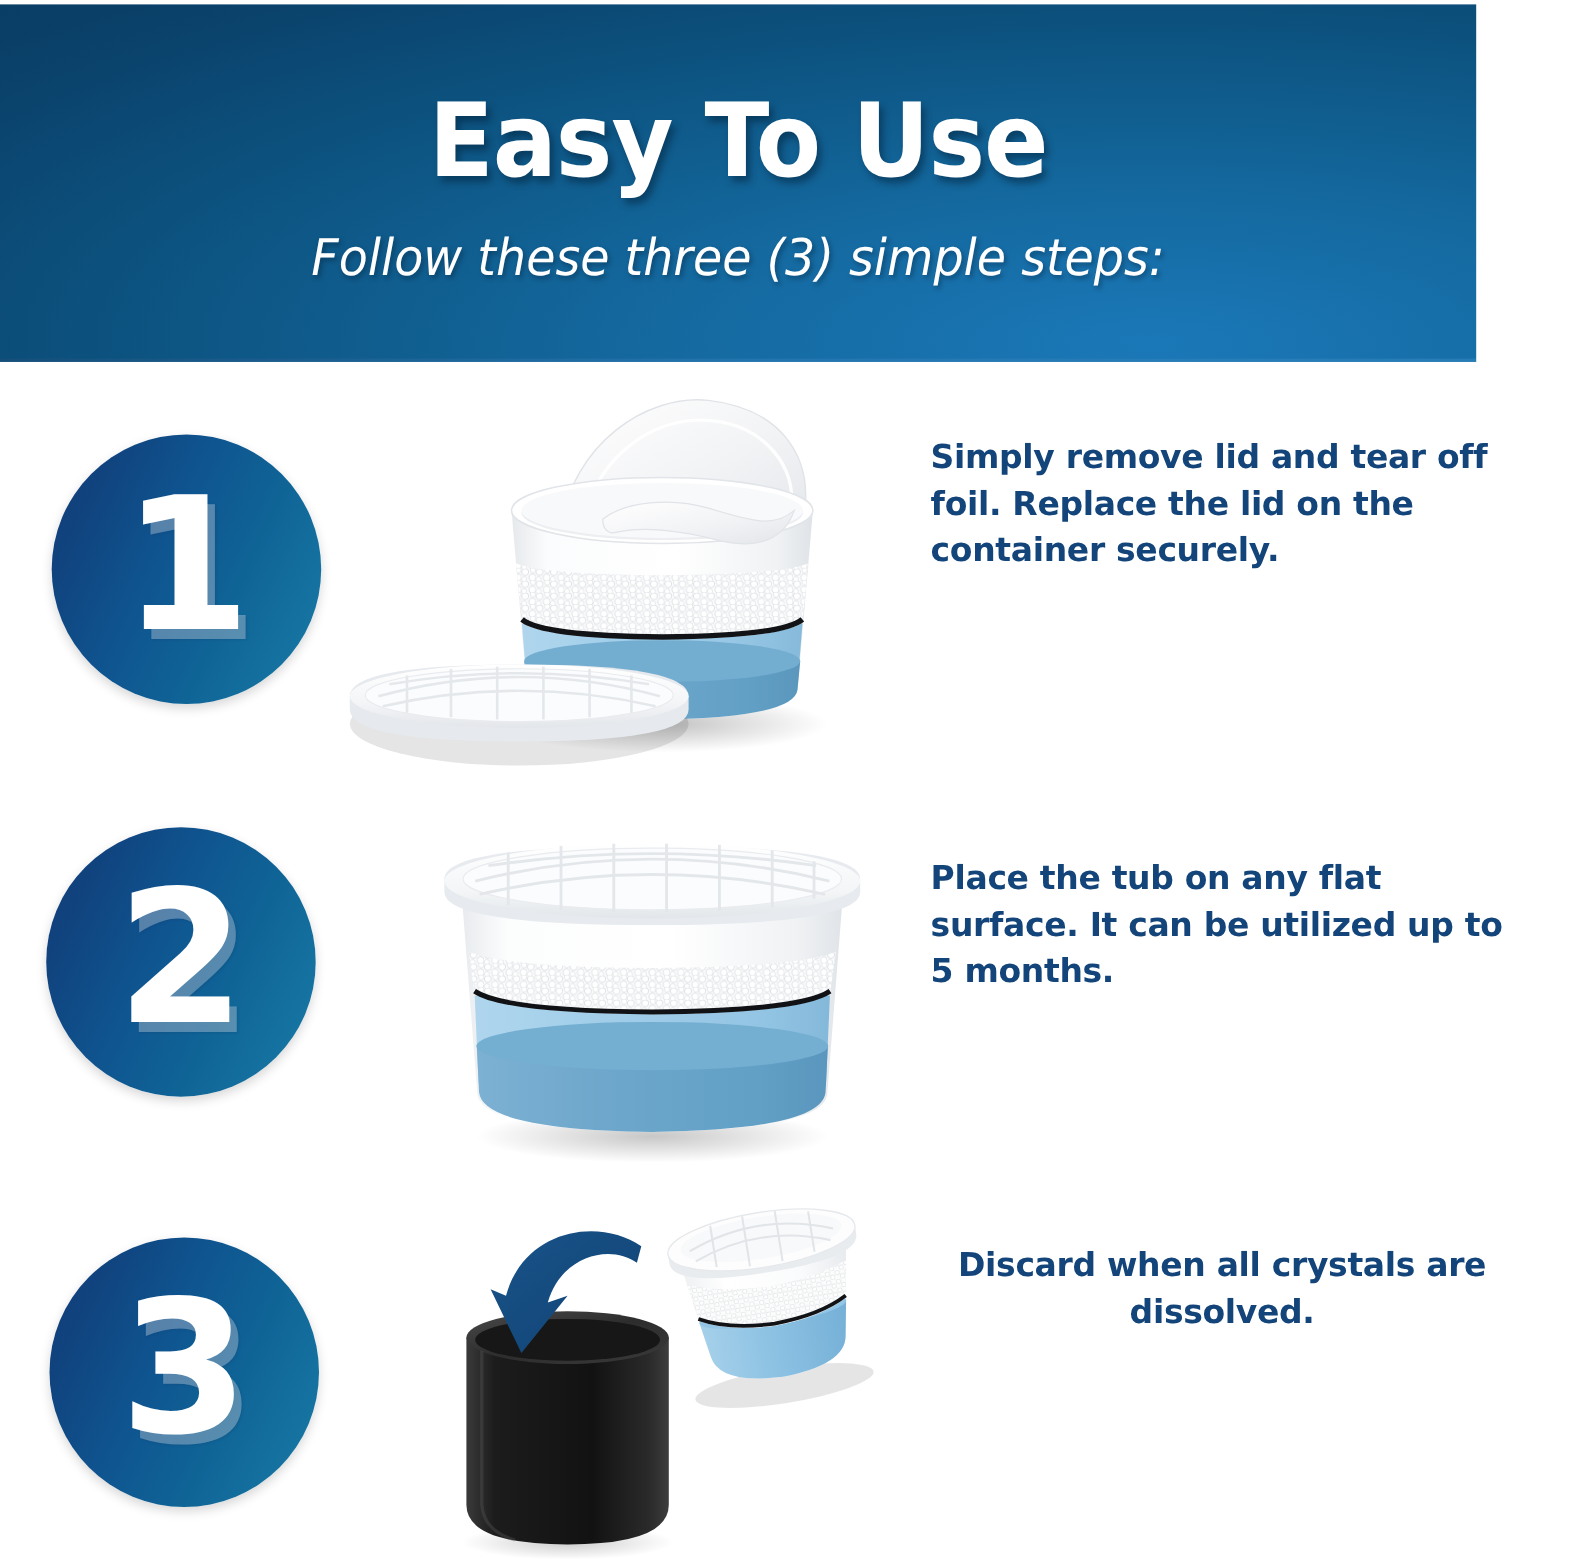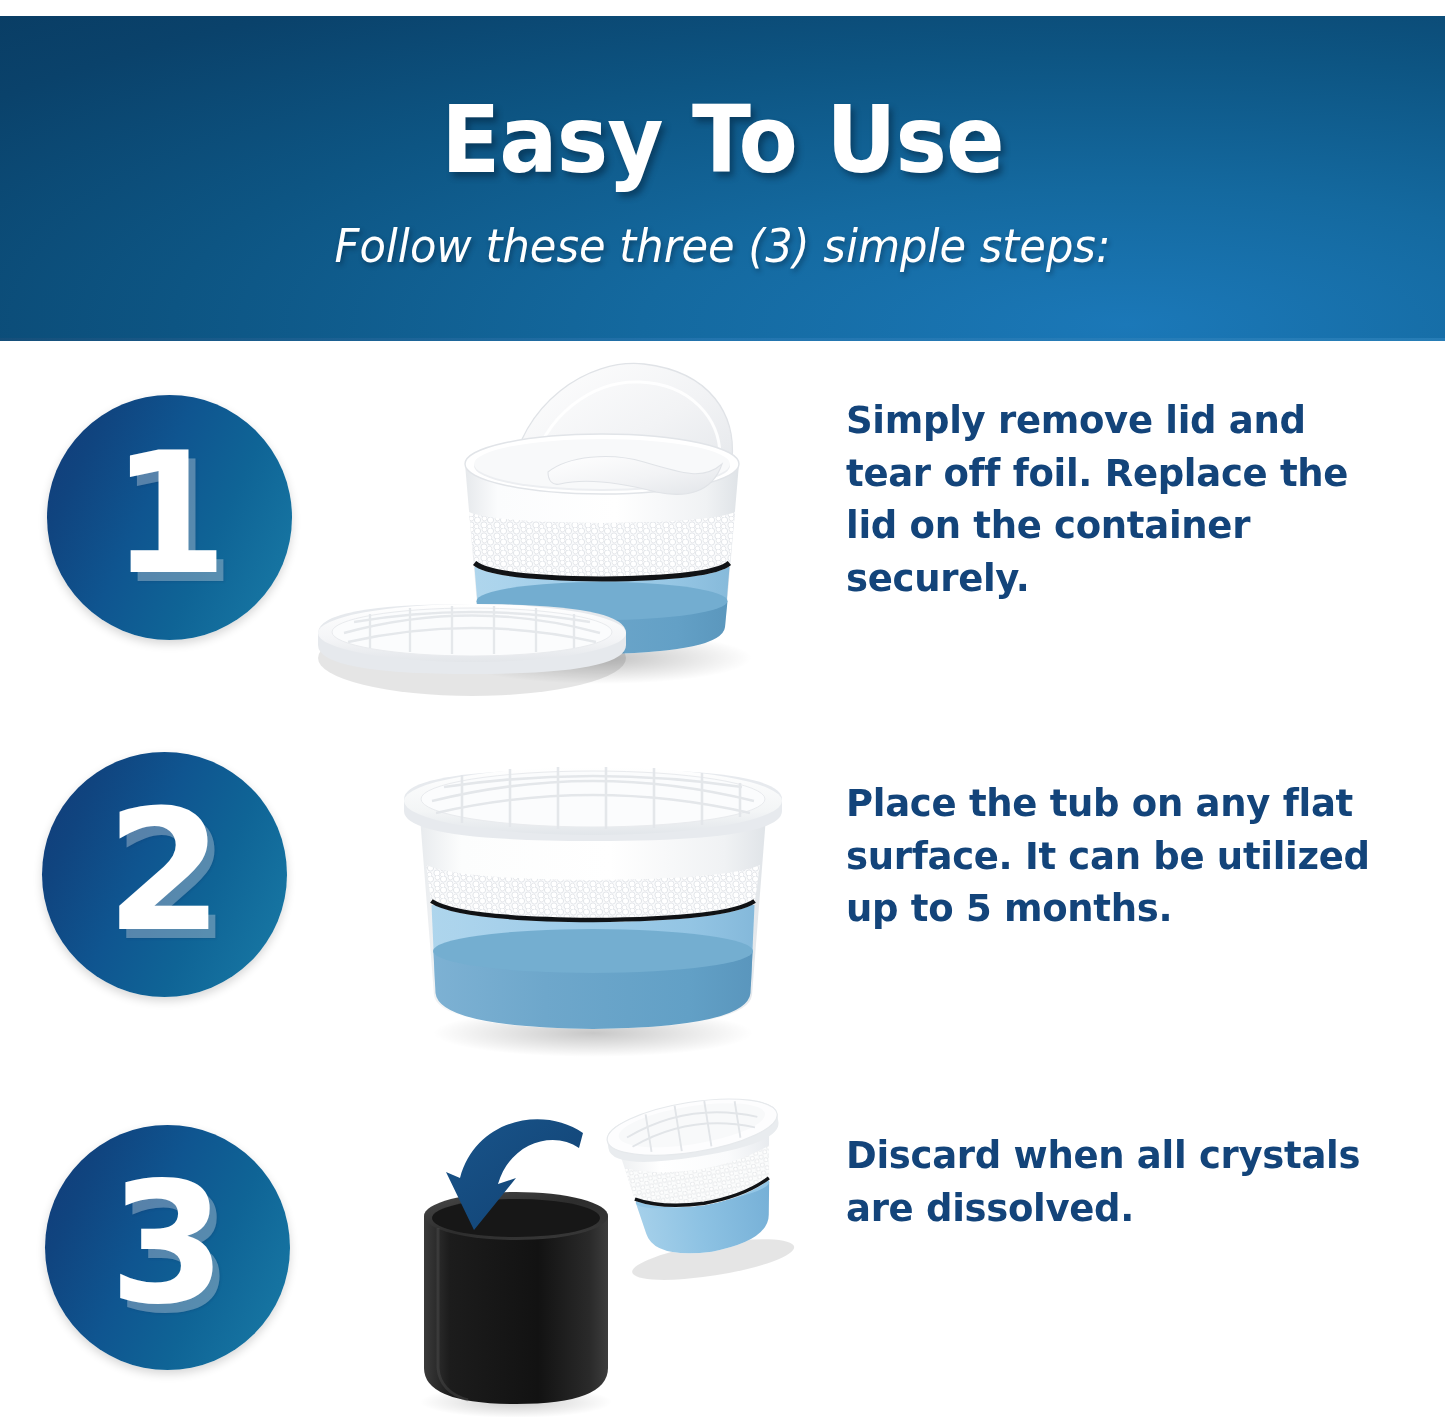--- a/index.html
+++ b/index.html
@@ -7,21 +7,21 @@
     width:1445px;height:1417px;
     background:#ffffff;
     font-family:"Liberation Sans", sans-serif;
     overflow:hidden;
     position:relative;
   }
   .page{position:relative;width:1445px;height:1417px;overflow:hidden;background:#fff;}
 
   
   .header{
-    position:absolute;left:0;top:16px;width:1445px;height:325px;
+    position:absolute;left:0;top:4px;width:1342px;height:325px;
     background:
       radial-gradient(120% 150% at 78% 95%, #1b78b8 0%, #14699f 28%, #0d5583 55%, #0a426b 80%, #093a60 100%);
     overflow:hidden;
   }
   .header::after{
     content:"";position:absolute;left:0;bottom:0;width:100%;height:3px;
     background:linear-gradient(90deg,#1a4f7a,#2a79b4,#2f84bd);
     opacity:.65;
   }
   .title{
@@ -77,27 +77,27 @@
   .c1{left:47px;top:45px;}
   .c2{left:42px;top:22px;}
   .c3{left:45px;top:30px;}
 
   
   .steptext{
     position:absolute;
     font-family:"DejaVu Sans", sans-serif;
     font-weight:bold;
     color:#13447a;
-    font-size:37px;
+    font-size:30px;
     line-height:1.42;
     letter-spacing:-.3px;
   }
   .t1{left:846px;top:45px;width:556px;}
   .t2{left:846px;top:48px;width:548px;}
-  .t3{left:846px;top:35px;width:530px;}
+  .t3{left:846px;top:35px;width:530px;text-align:center;}
 
   
   .art{position:absolute;}
 
   
   .art1{left:292px;top:2px;width:520px;height:360px;}
   
   .art2{left:388px;top:25px;width:410px;height:305px;}
   
   .art3{left:398px;top:5px;width:390px;height:320px;}

